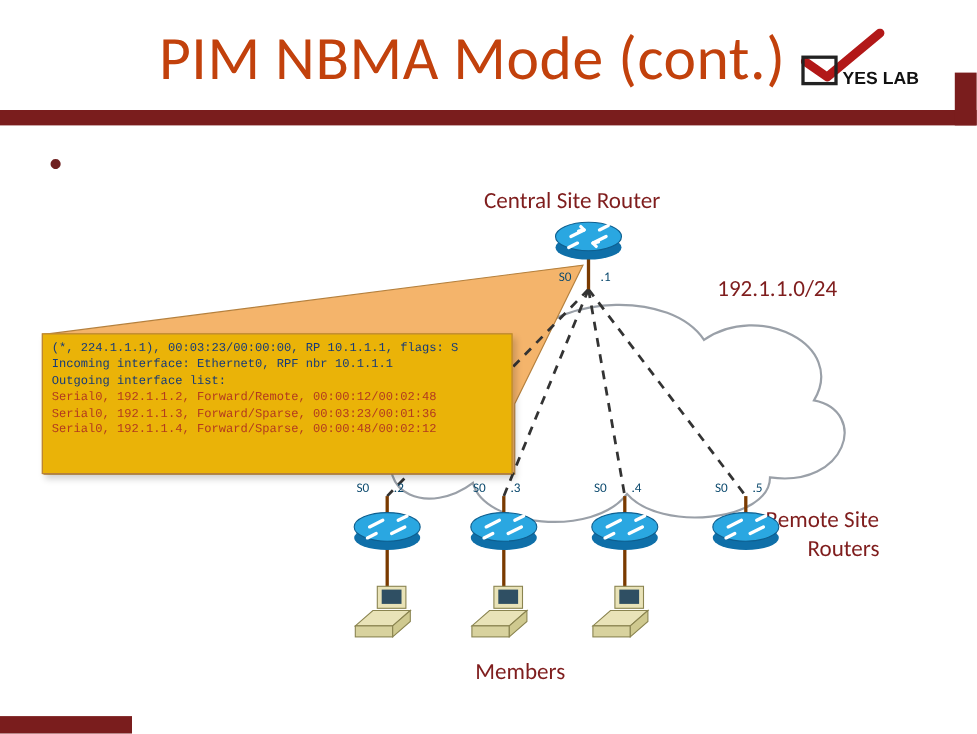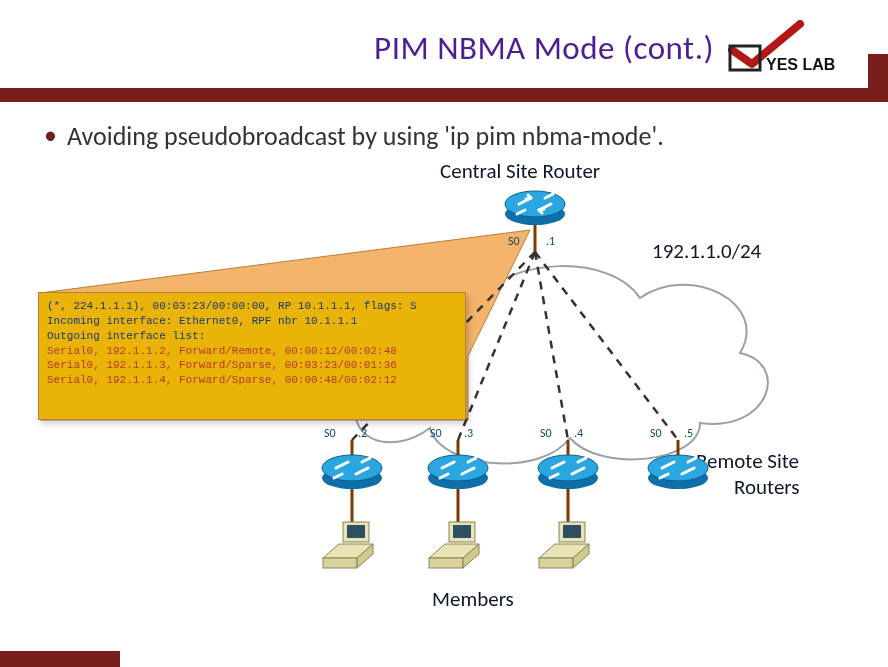--- a/index.html
+++ b/index.html
@@ -12,23 +12,23 @@
     overflow: hidden;
   }
   .title-row {
     display: flex;
     align-items: center;
     justify-content: flex-end;
     padding: 20px 40px 10px 40px;
     gap: 14px;
   }
   .title {
-    font-size: 33px;
+    font-size: 56px;
     font-weight: 500;
-    color: #4c1d95;
+    color: #c2410c;
     letter-spacing: .5px;
     text-align: right;
   }
   .logo { width: 120px; height: 56px; }
   .divider-bar {
     height: 14px;
     background: #7a1d1d;
     margin: 2px 0 18px 0;
     position: relative;
   }
@@ -46,21 +46,21 @@
   .bullet .dot { color:#6e1f1f; font-size:26px; line-height:1.2;}
   .diagram {
     position: relative;
     width: 100%;
     height: 470px;
     margin-top: 6px;
   }
   .label {
     position:absolute;
     font-size: 21px;
-    color:#0f172a;
+    color:#7f1d1d;
   }
   .small-label {
     position:absolute;
     font-size: 12px;
     color:#0c4a6e;
   }
   
   .callout {
     position:absolute;
     left: 38px; top: 134px;
@@ -109,21 +109,20 @@
       <rect x="2" y="26" width="30" height="24" fill="none" stroke="#222" stroke-width="3"></rect>
       <text x="38" y="50" font-family="Arial" font-size="16" font-weight="700" fill="#111">YES LAB</text>
     </svg>
   </div>
 </div>
 
 <div class="divider-bar"></div>
 
 <div class="bullet">
   <span class="dot">•</span>
-  <span>Avoiding pseudobroadcast by using 'ip pim nbma-mode'.</span>
 </div>
 
 <div class="diagram">
 
   <div class="cloud" style="left:300px; top:85px;">
     <svg width="480" height="240">
       <path d="M60 150
                C 10 150, 10 90, 60 90
                C 50 40, 150 20, 180 55
                C 210 15, 310 10, 340 55

